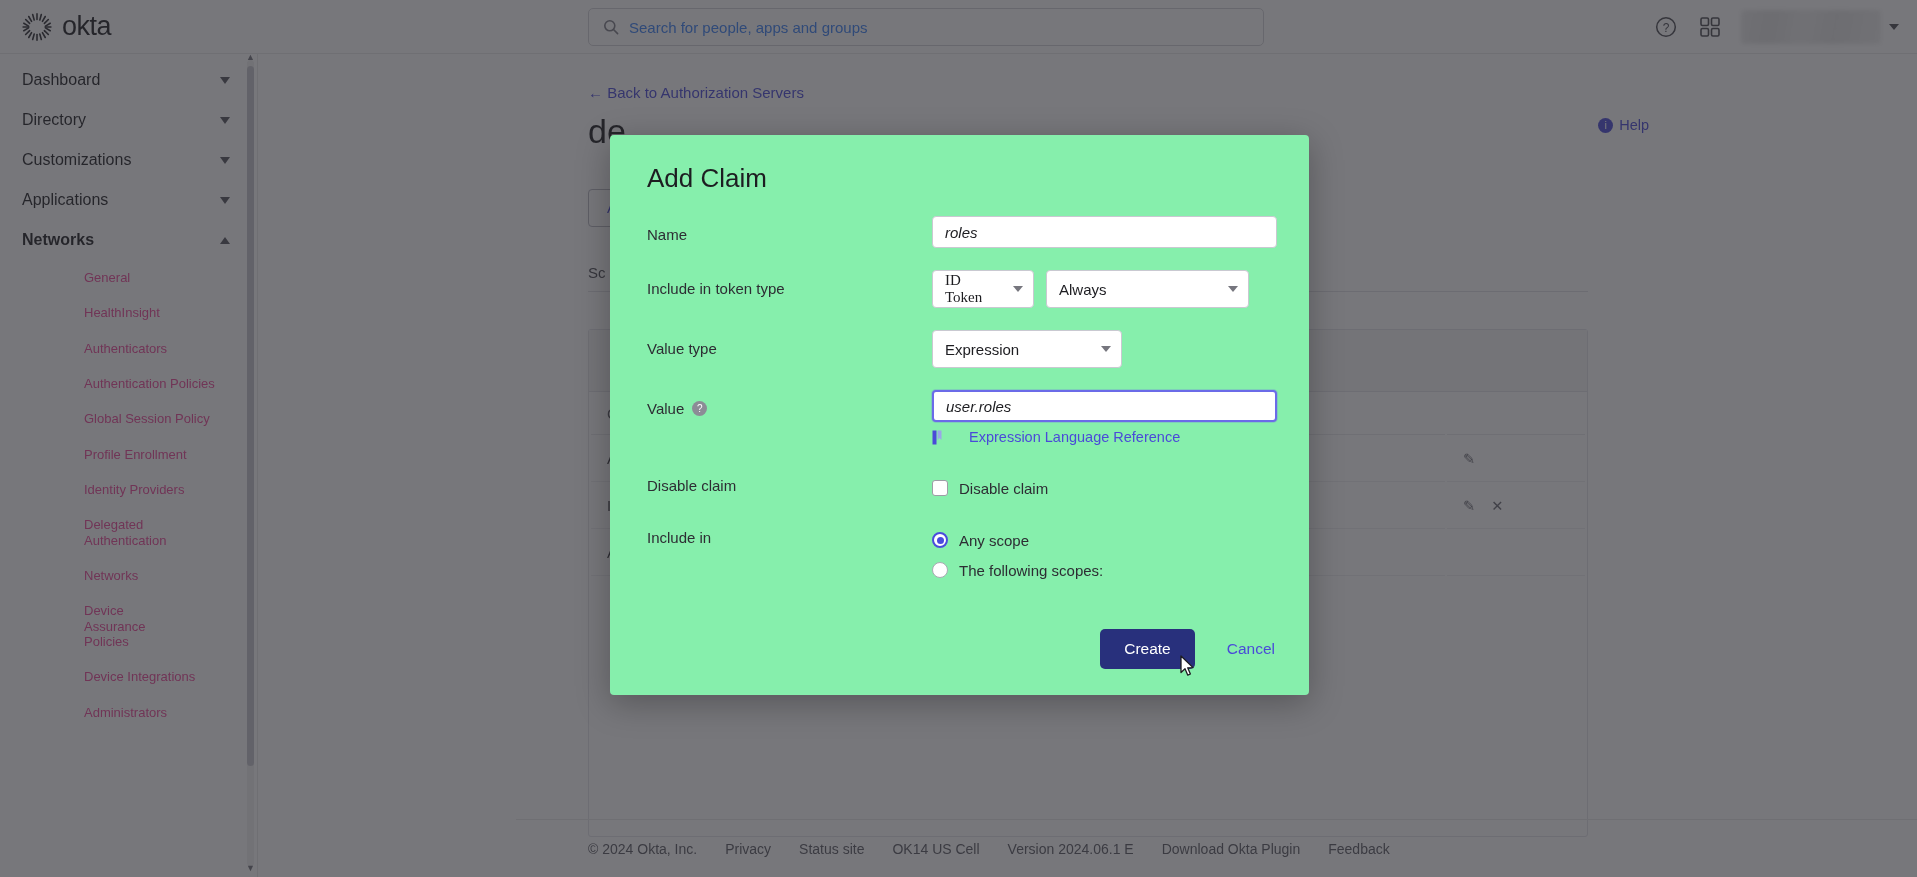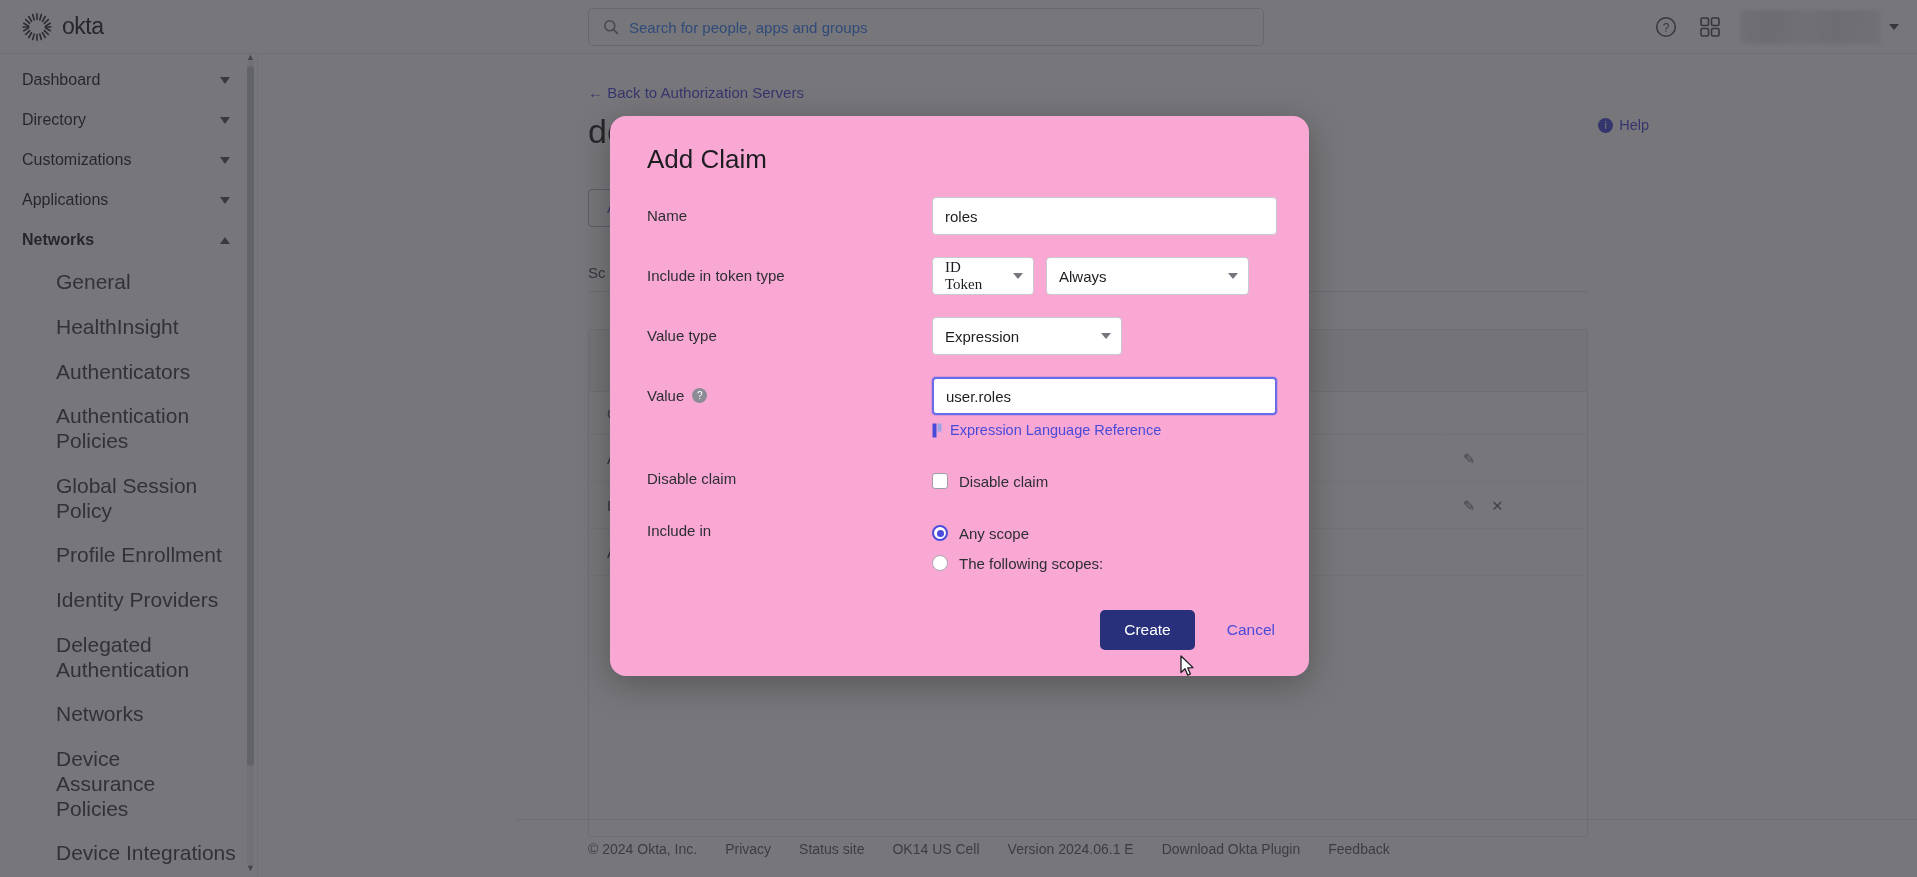--- a/index.html
+++ b/index.html
@@ -25,21 +25,21 @@
     width: 1917px; height: 54px;
     background: #ffffff;
     border-bottom: 1px solid #e8e8e8;
     display: flex; align-items: center;
   }
   .logo-wrap {
     display: flex; align-items: center; gap: 10px;
     margin-left: 22px; width: 200px;
   }
   .okta-mark { width: 30px; height: 30px; }
-  .okta-word { font-size: 23px; letter-spacing: -0.5px; color: #1d1d21; font-weight: 400; }
+  .okta-word { font-size: 27px; letter-spacing: -0.5px; color: #1d1d21; font-weight: 400; }
 
   .search-box {
     position: absolute; left: 588px; top: 8px;
     width: 676px; height: 38px;
     border: 1px solid #d3d3d8; border-radius: 5px;
     background: #fff;
     display: flex; align-items: center; gap: 10px;
     padding: 0 14px;
   }
   .search-ph { font-size: 15px; color: #3b82f6; }
@@ -75,21 +75,21 @@
   .chev { width: 11px; height: 7px; position: relative; }
   .chev::before {
     content: ""; position: absolute; left: 0; top: 0;
     width: 0; height: 0;
     border-left: 5.5px solid transparent; border-right: 5.5px solid transparent;
     border-top: 7px solid #55555c;
   }
   .chev.up::before { border-top: none; border-bottom: 7px solid #55555c; }
   .nav-sub {
     padding: 10px 18px 10px 56px;
-    font-size: 21px; color: #404040; line-height: 1.18;
+    font-size: 13px; color: #ec4899; line-height: 1.18; margin-left: 28px;
   }
   .sb-track {
     position: absolute; right: 3px; top: 6px;
     width: 7px; height: 806px; background: #f0f0f0; border-radius: 4px;
   }
   .sb-thumb {
     position: absolute; right: 3px; top: 12px;
     width: 7px; height: 700px; background: #c6c6cc; border-radius: 4px;
   }
   .sb-arrow { position: absolute; right: 2px; font-size: 9px; color: #76767e; }
@@ -162,24 +162,24 @@
 
   
   .scrim {
     position: absolute; inset: 0;
     background: rgba(43,43,48,0.64);
   }
 
   
   .modal {
     position: absolute;
-    left: 610px; top: 116px;
+    left: 610px; top: 135px;
     width: 699px; height: 560px;
-    background: #f9a8d4;
-    border-radius: 16px;
+    background: #86efac;
+    border-radius: 4px;
     box-shadow: 0 8px 34px rgba(0,0,0,0.28);
     padding: 0 28px;
   }
   .modal-title {
     font-size: 26px; color: #1d1d21; font-weight: 400;
     padding: 28px 0 0 9px;
   }
   .frow {
     display: flex; align-items: flex-start;
     margin-top: 22px; padding-left: 9px;
@@ -190,26 +190,27 @@
     display: flex; align-items: center; gap: 8px;
   }
   .qmark {
     width: 15px; height: 15px; border-radius: 50%;
     background: #8c8c96; color: #fff; font-size: 10px;
     display: inline-flex; align-items: center; justify-content: center;
   }
   .fcontrol { flex: 1; }
 
   .txt-input {
-    width: 345px; height: 38px;
+    width: 345px; height: 32px;
     border: 1px solid #c9c9d1; border-radius: 4px;
     padding: 8px 12px;
     font-size: 15px; color: #1d1d21;
     display: flex; align-items: center;
     background: #fff;
+    font-style: italic;
   }
   .txt-input.focused {
     border: 2px solid #6b6be8;
     box-shadow: 0 0 0 1px rgba(107,107,232,0.25);
   }
   .sel {
     height: 38px;
     border: 1px solid #c9c9d1; border-radius: 4px;
     padding: 0 10px 0 12px;
     font-size: 15px; color: #1d1d21;
@@ -220,21 +221,21 @@
     width: 0; height: 0; margin-left: 14px;
     border-left: 5px solid transparent; border-right: 5px solid transparent;
     border-top: 6px solid #76767e;
   }
   .sel-a { width: 102px; font-family: Liberation Serif, serif; }
   .sel-b { width: 203px; margin-left: 12px; }
   .sel-c { width: 190px; }
 
   .help-row {
     margin-top: 7px;
-    display: flex; align-items: center; gap: 5px;
+    display: flex; align-items: center; gap: 24px;
     font-size: 14.5px; color: #4a4ad8;
   }
   .book-ico { width: 13px; height: 15px; }
 
   .cbox-row, .radio-row {
     display: flex; align-items: center; gap: 11px;
     font-size: 15px; color: #2d2d33;
     height: 30px;
   }
   .cbox {

